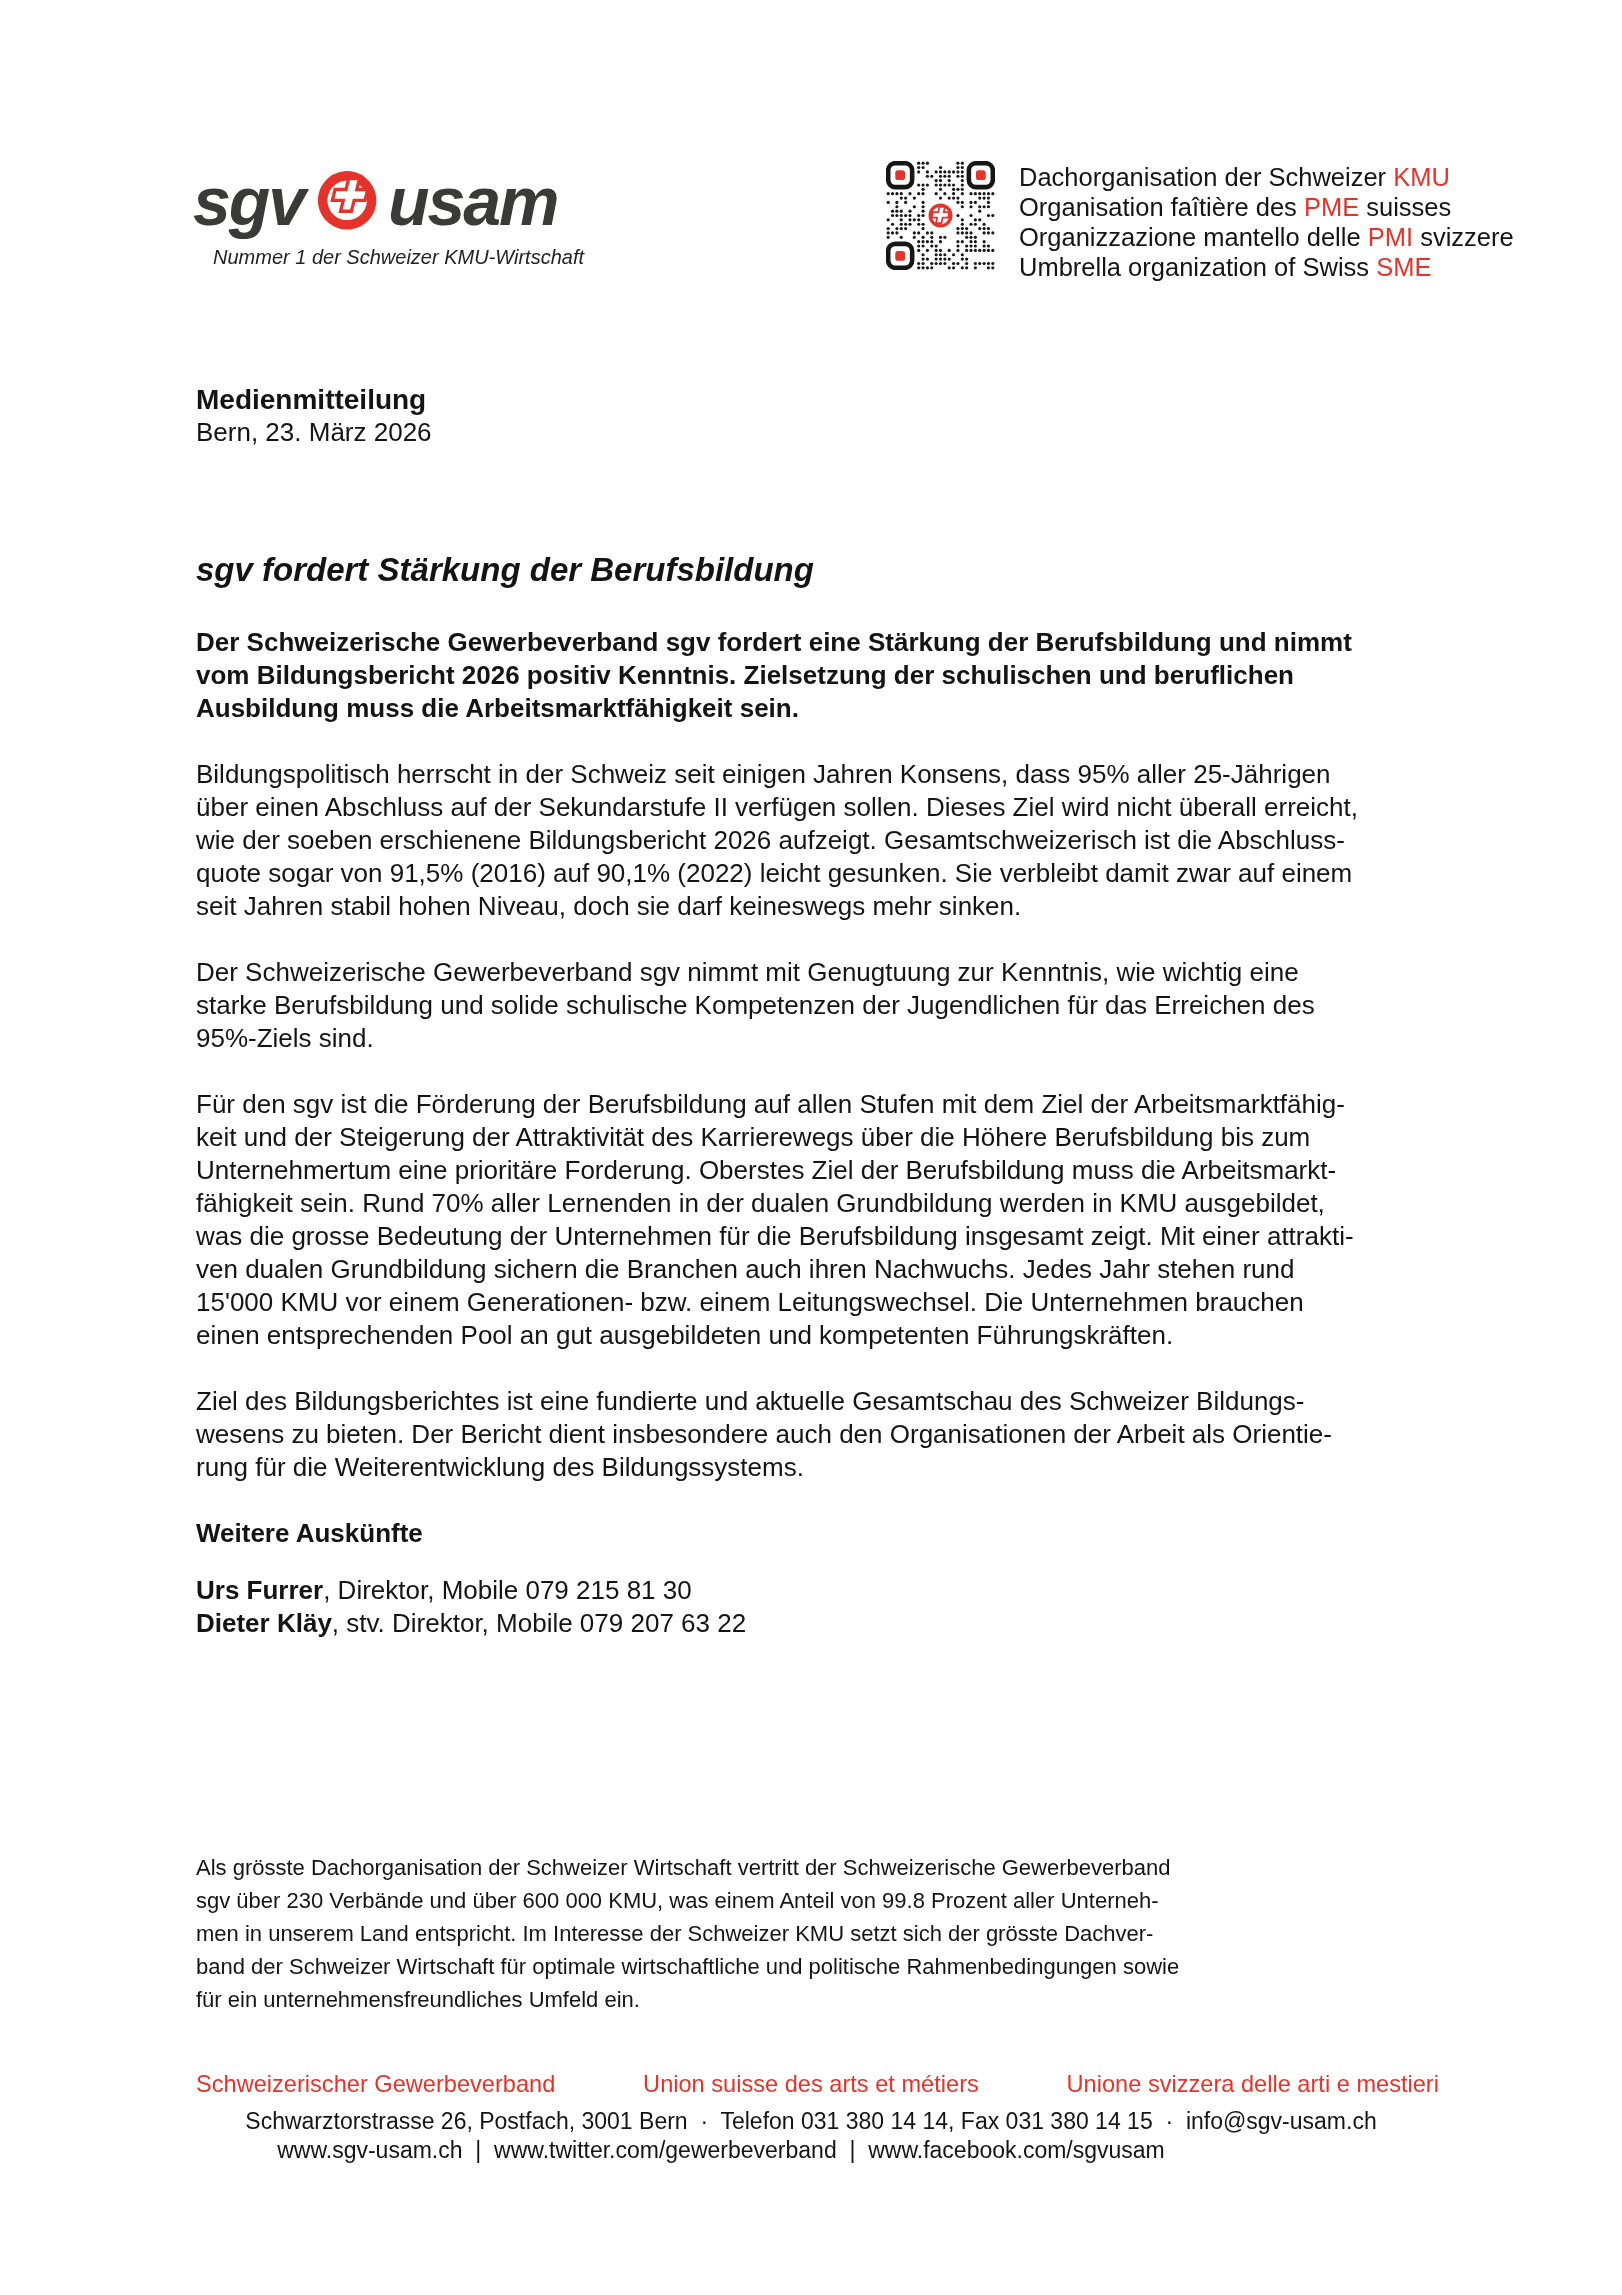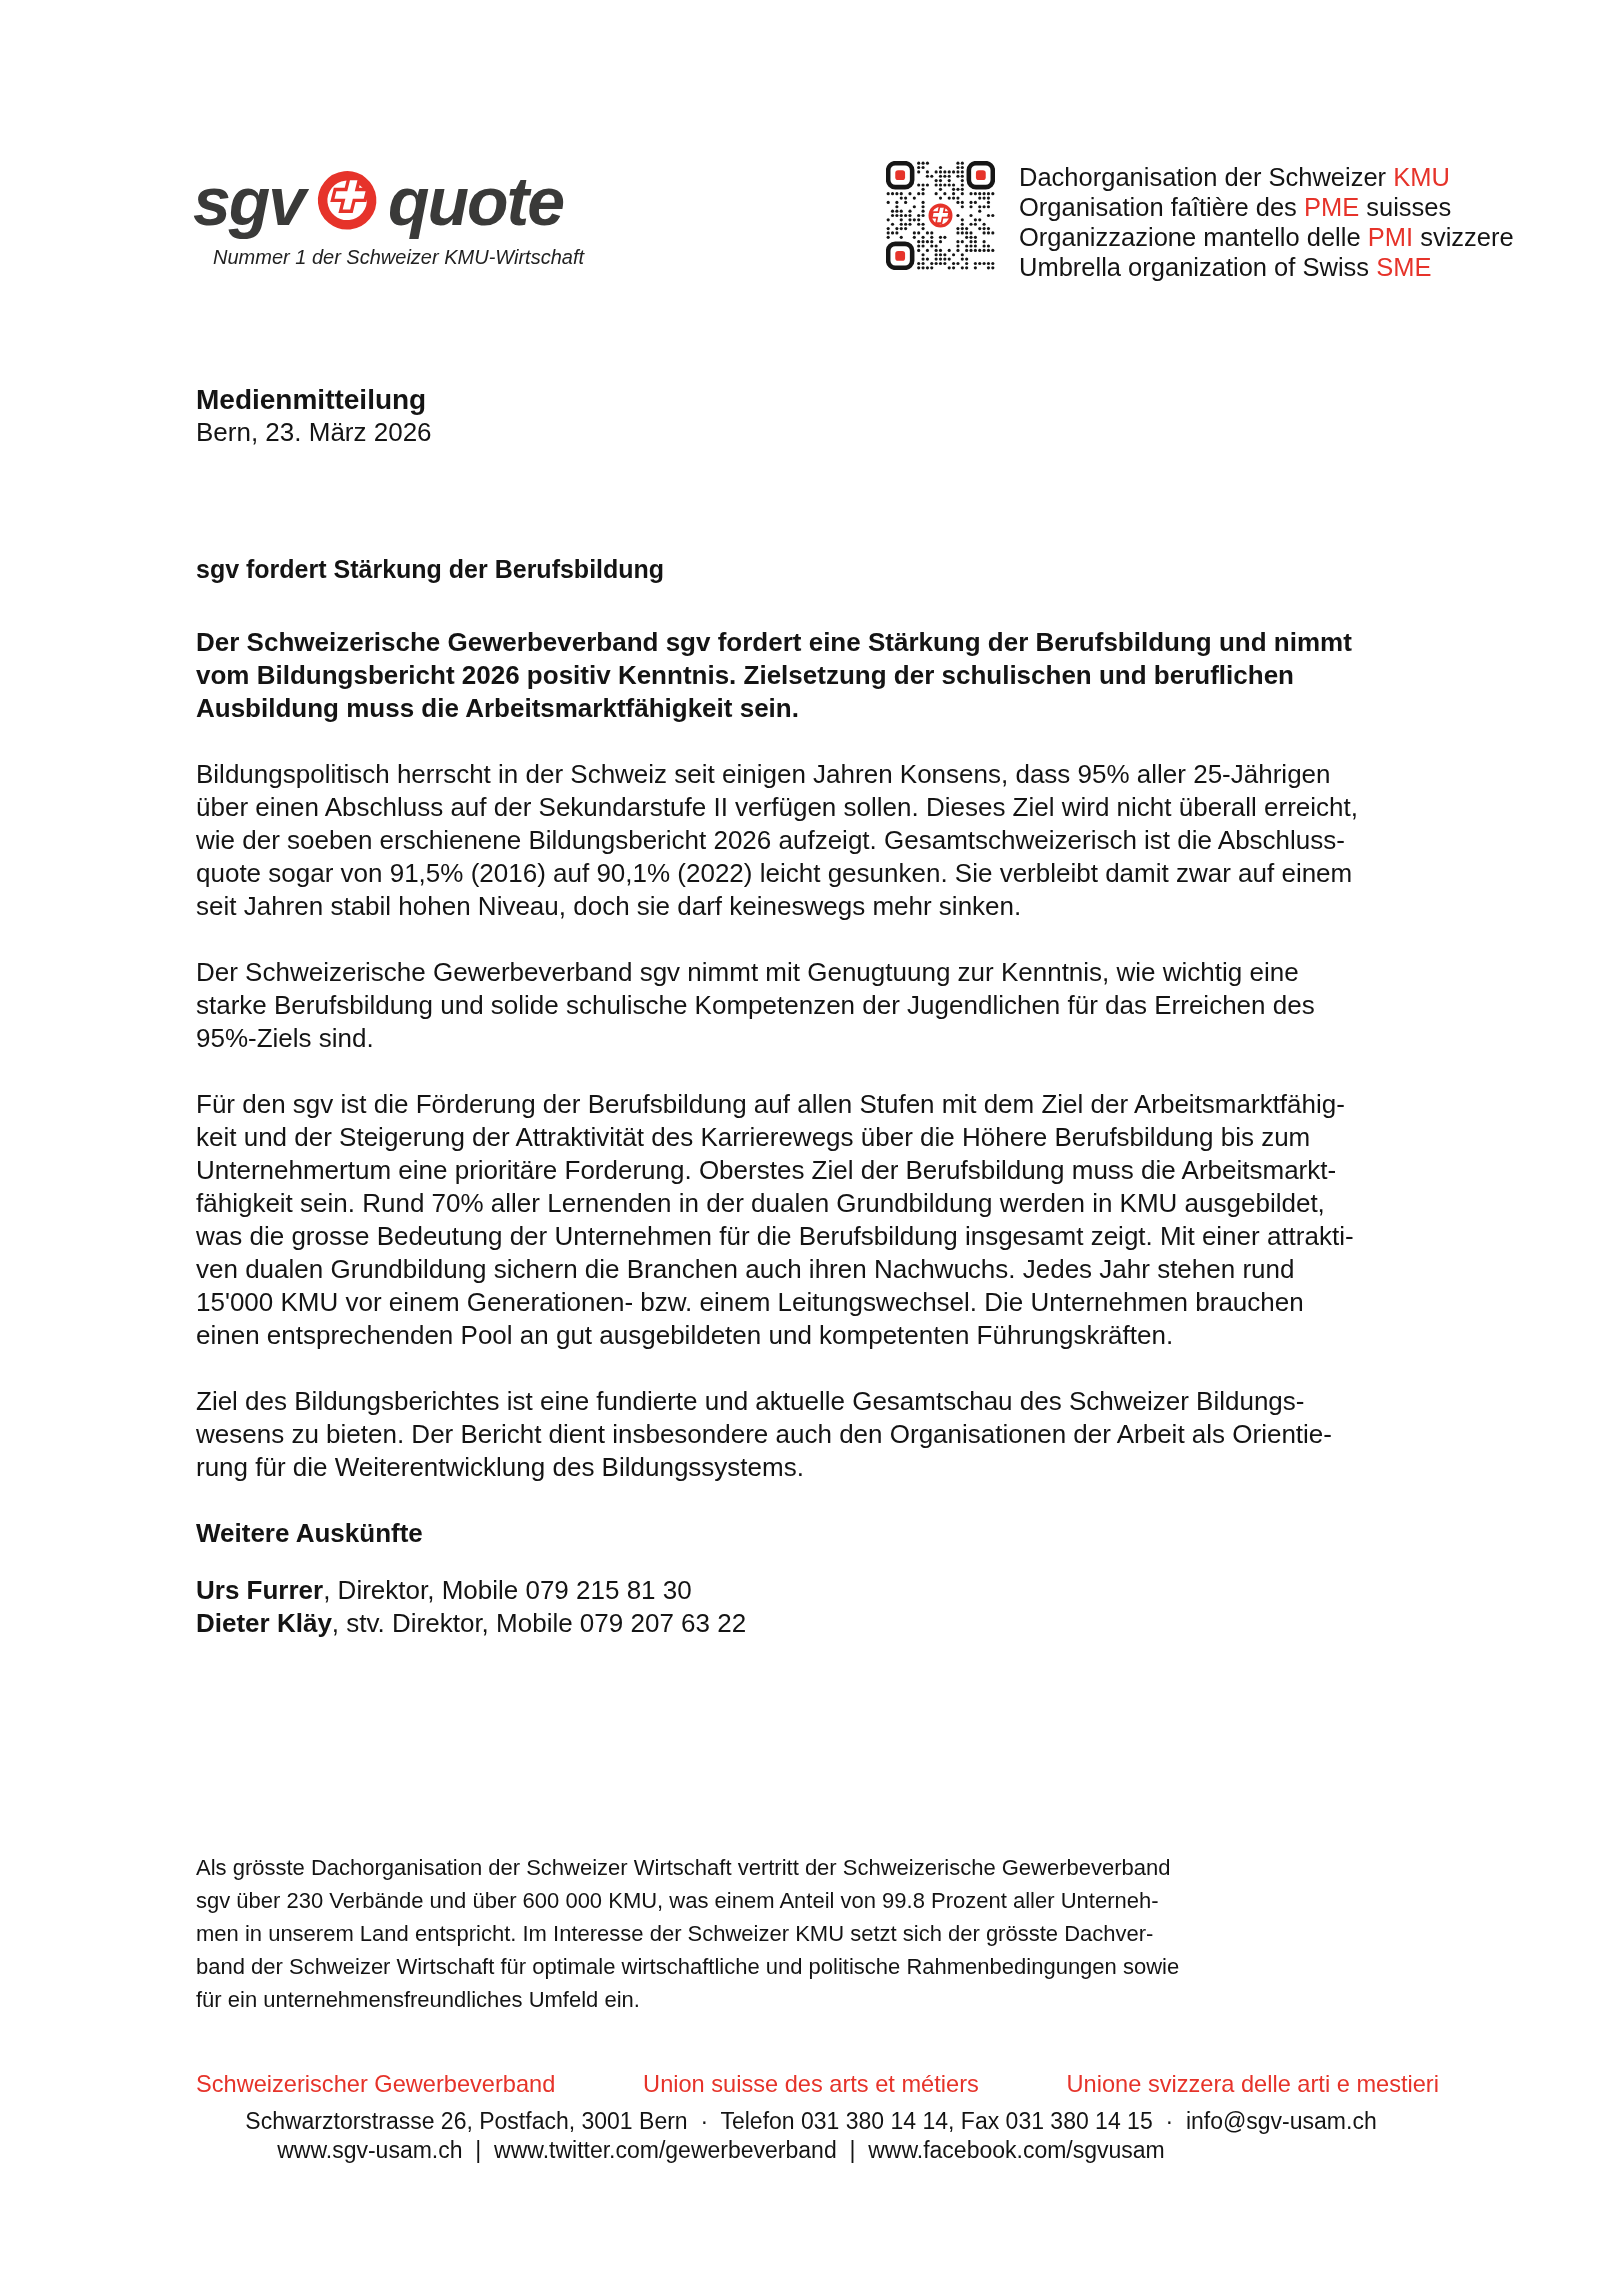--- a/index.html
+++ b/index.html
@@ -32,21 +32,21 @@
   .qr-svg{width:109px;height:109px;display:block;}
   .org-lines{position:absolute;left:1019px;top:162px;}
   .org-line{font-size:25.5px;line-height:30px;white-space:pre;color:var(--ink);}
   .org-line .hl{color:var(--red);}
   
   .meta{position:absolute;left:196px;top:383px;}
   .doc-type{font-size:28px;font-weight:bold;line-height:33px;}
   .dateline{font-size:26px;line-height:33px;}
   
   .content{position:absolute;left:196px;top:550px;width:1341px;}
-  .title{font-size:25px;font-weight:bold;margin:0 0 37px 0;line-height:39px;}
+  .title{font-size:33px;font-weight:bold;margin:0 0 37px 0;line-height:39px;font-style:italic;}
   .lead{font-size:26px;font-weight:bold;line-height:33px;white-space:pre;margin:0 0 33px 0;}
   .para{font-size:26px;line-height:33px;white-space:pre;margin:0 0 33px 0;}
   .contacts-heading{font-size:26px;font-weight:bold;line-height:33px;margin:0 0 23.6px 0;}
   .contact-line{font-size:26px;line-height:33px;}
   .contact-line .name{font-weight:bold;}
   .boilerplate{
     position:absolute;left:196px;top:1851px;width:1341px;
     font-size:22px;line-height:33px;white-space:pre;
   }
   
@@ -71,21 +71,21 @@
   <div class="logo-row">
     <span class="logo-word">sgv</span>
     <svg class="logo-icon-svg" viewBox="0 0 100 100">
       <g transform="rotate(-6 50 50)">
         <circle cx="50" cy="52" r="36" fill="#ffffff" stroke="#e6332a" stroke-width="14"></circle>
       </g>
       <g transform="translate(52,46) skewX(-14) translate(-52,-46)">
         <path d="M46 20 h16 v16 h16 v16 h-16 v16 h-16 v-16 h-16 v-16 h16 z" fill="#ffffff" stroke="#e6332a" stroke-width="5"></path>
       </g>
     </svg>
-    <span class="logo-word">quote</span>
+    <span class="logo-word">usam</span>
   </div>
   <div class="tagline">Nummer 1 der Schweizer KMU-Wirtschaft</div>
 </div>
 
 <div class="qr-wrap">
   <svg id="qr-svg" class="qr-svg" viewBox="0 0 100 100">
       <circle cx="30" cy="2" r="1.45" fill="#161616"></circle>
       <circle cx="34" cy="2" r="1.45" fill="#161616"></circle>
       <circle cx="38" cy="2" r="1.45" fill="#161616"></circle>
       <circle cx="66" cy="2" r="1.45" fill="#161616"></circle>

